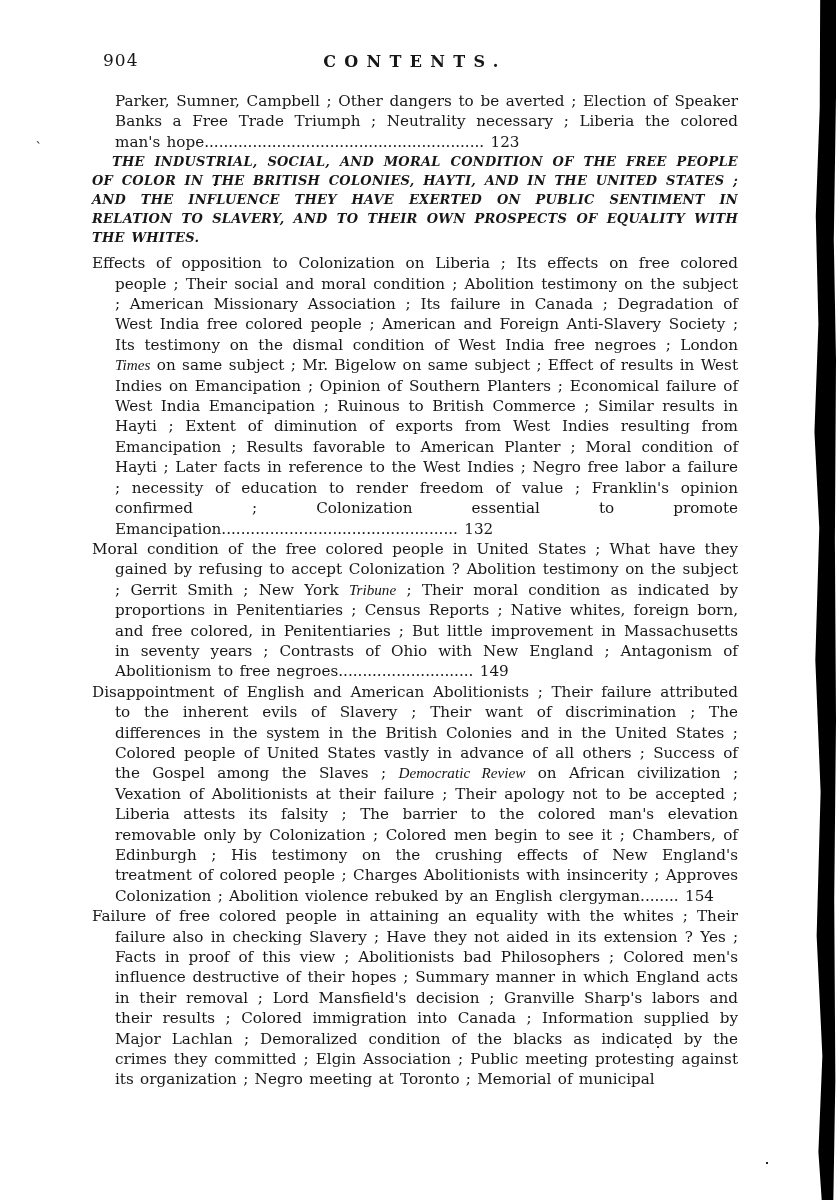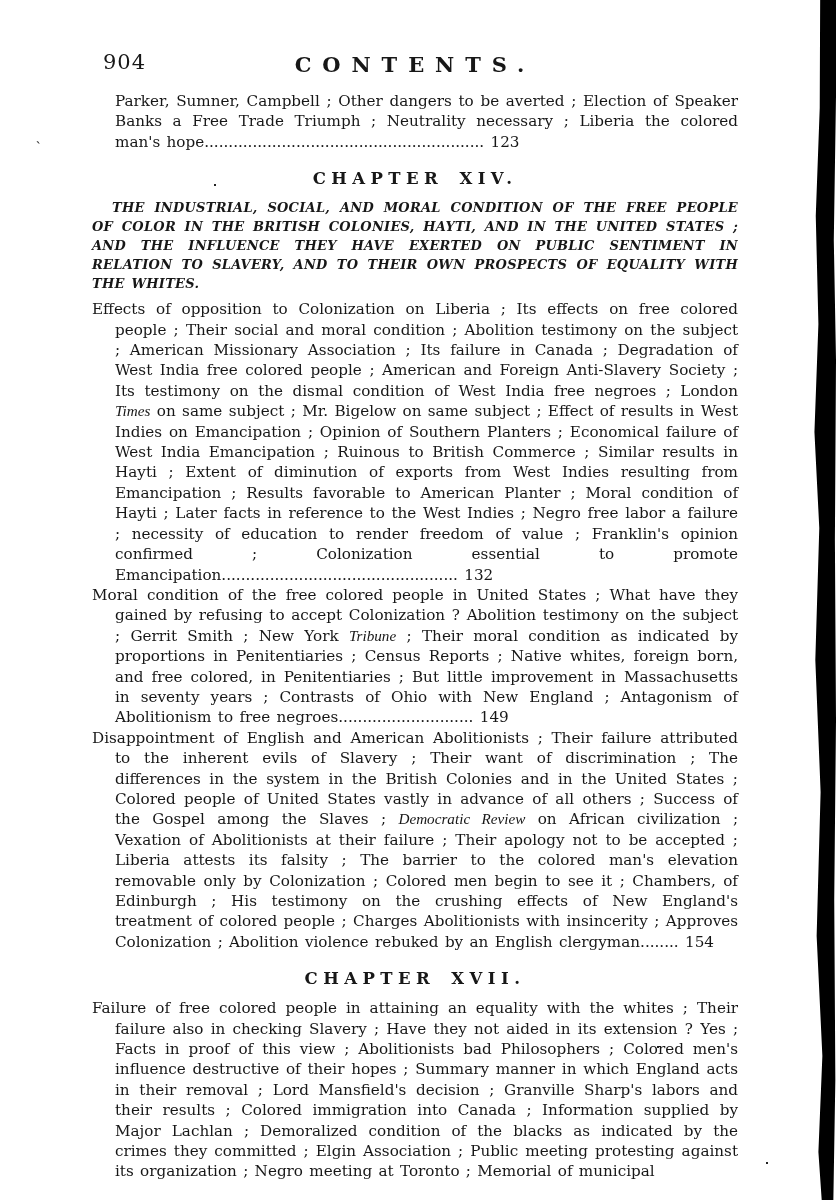--- a/index.html
+++ b/index.html
@@ -21,27 +21,27 @@
   .page-header {
     position: relative;
     text-align: center;
     margin-bottom: 17px;
     height: 24px;
   }
   .page-number {
     position: absolute;
     left: 11px;
     top: 0;
-    font-size: 21px;
+    font-size: 17px;
     letter-spacing: 1px;
   }
   .running-title {
     display: inline-block;
     margin: 2px 0 0 0;
-    font-size: 21px;
+    font-size: 16px;
     font-weight: bold;
     letter-spacing: 0.52em;
   }
   .entry {
     margin: 0;
     font-size: 15.2px;
     line-height: 20.4px;
     text-align: justify;
     text-indent: -23px;
     padding-left: 23px;
@@ -103,32 +103,30 @@
   <div class="content">
 
     <header class="page-header">
       <span class="page-number">904</span>
       <h1 class="running-title">CONTENTS.</h1>
     </header>
 
     <p class="entry continued"><span>Parker, Sumner, Campbell ; Other dangers to be averted ; Election of Speaker Banks a Free Trade Triumph ; Neutrality necessary ; Liberia the colored man's hope.......................................................... </span><span>123</span></p>
 
     <section>
-      <h2 class="chapter-heading">CHAPTER XIV.</h2>
       <p class="chapter-intro">THE INDUSTRIAL, SOCIAL, AND MORAL CONDITION OF THE FREE PEOPLE OF COLOR IN THE BRITISH COLONIES, HAYTI, AND IN THE UNITED STATES ; AND THE INFLUENCE THEY HAVE EXERTED ON PUBLIC SENTIMENT IN RELATION TO SLAVERY, AND TO THEIR OWN PROSPECTS OF EQUALITY WITH THE WHITES.</p>
       <p class="entry"><span>Effects of opposition to Colonization on Liberia ; Its effects on free colored people ; Their social and moral condition ; Abolition testimony on the subject ; American Missionary Association ; Its failure in Canada ; Degradation of West India free colored people ; American and Foreign Anti-Slavery Society ; Its testimony on the dismal condition of West India free negroes ; London </span><i>Times</i><span> on same subject ; Mr. Bigelow on same subject ; Effect of results in West Indies on Emancipation ; Opinion of Southern Planters ; Economical failure of West India Emancipation ; Ruinous to British Commerce ; Similar results in Hayti ; Extent of diminution of exports from West Indies resulting from Emancipation ; Results favorable to American Planter ; Moral condition of Hayti ; Later facts in reference to the West Indies ; Negro free labor a failure ; necessity of education to render freedom of value ; Franklin's opinion confirmed ; Colonization essential to promote Emancipation................................................. </span><span>132</span></p>
     </section>
 
     <section>
       <p class="entry"><span>Moral condition of the free colored people in United States ; What have they gained by refusing to accept Colonization ? Abolition testimony on the subject ; Gerrit Smith ; New York </span><i>Tribune</i><span> ; Their moral condition as indicated by proportions in Penitentiaries ; Census Reports ; Native whites, foreign born, and free colored, in Penitentiaries ; But little improvement in Massachusetts in seventy years ; Contrasts of Ohio with New England ; Antagonism of Abolitionism to free negroes............................ </span><span>149</span></p>
     </section>
 
     <section>
       <p class="entry"><span>Disappointment of English and American Abolitionists ; Their failure attributed to the inherent evils of Slavery ; Their want of discrimination ; The differences in the system in the British Colonies and in the United States ; Colored people of United States vastly in advance of all others ; Success of the Gospel among the Slaves ; </span><i>Democratic Review</i><span> on African civilization ; Vexation of Abolitionists at their failure ; Their apology not to be accepted ; Liberia attests its falsity ; The barrier to the colored man's elevation removable only by Colonization ; Colored men begin to see it ; Chambers, of Edinburgh ; His testimony on the crushing effects of New England's treatment of colored people ; Charges Abolitionists with insincerity ; Approves Colonization ; Abolition violence rebuked by an English clergyman........ </span><span>154</span></p>
     </section>
 
     <section>
-      <h2 class="chapter-heading">CHAPTER XVII.</h2>
       <p class="entry"><span>Failure of free colored people in attaining an equality with the whites ; Their failure also in checking Slavery ; Have they not aided in its extension ? Yes ; Facts in proof of this view ; Abolitionists bad Philosophers ; Colored men's influence destructive of their hopes ; Summary manner in which England acts in their removal ; Lord Mansfield's decision ; Granville Sharp's labors and their results ; Colored immigration into Canada ; Information supplied by Major Lachlan ; Demoralized condition of the blacks as indicated by the crimes they committed ; Elgin Association ; Public meeting protesting against its organization ; Negro meeting at Toronto ; Memorial of municipal</span></p>
     </section>
 
   </div>
 </div>
 
 </body></html>

